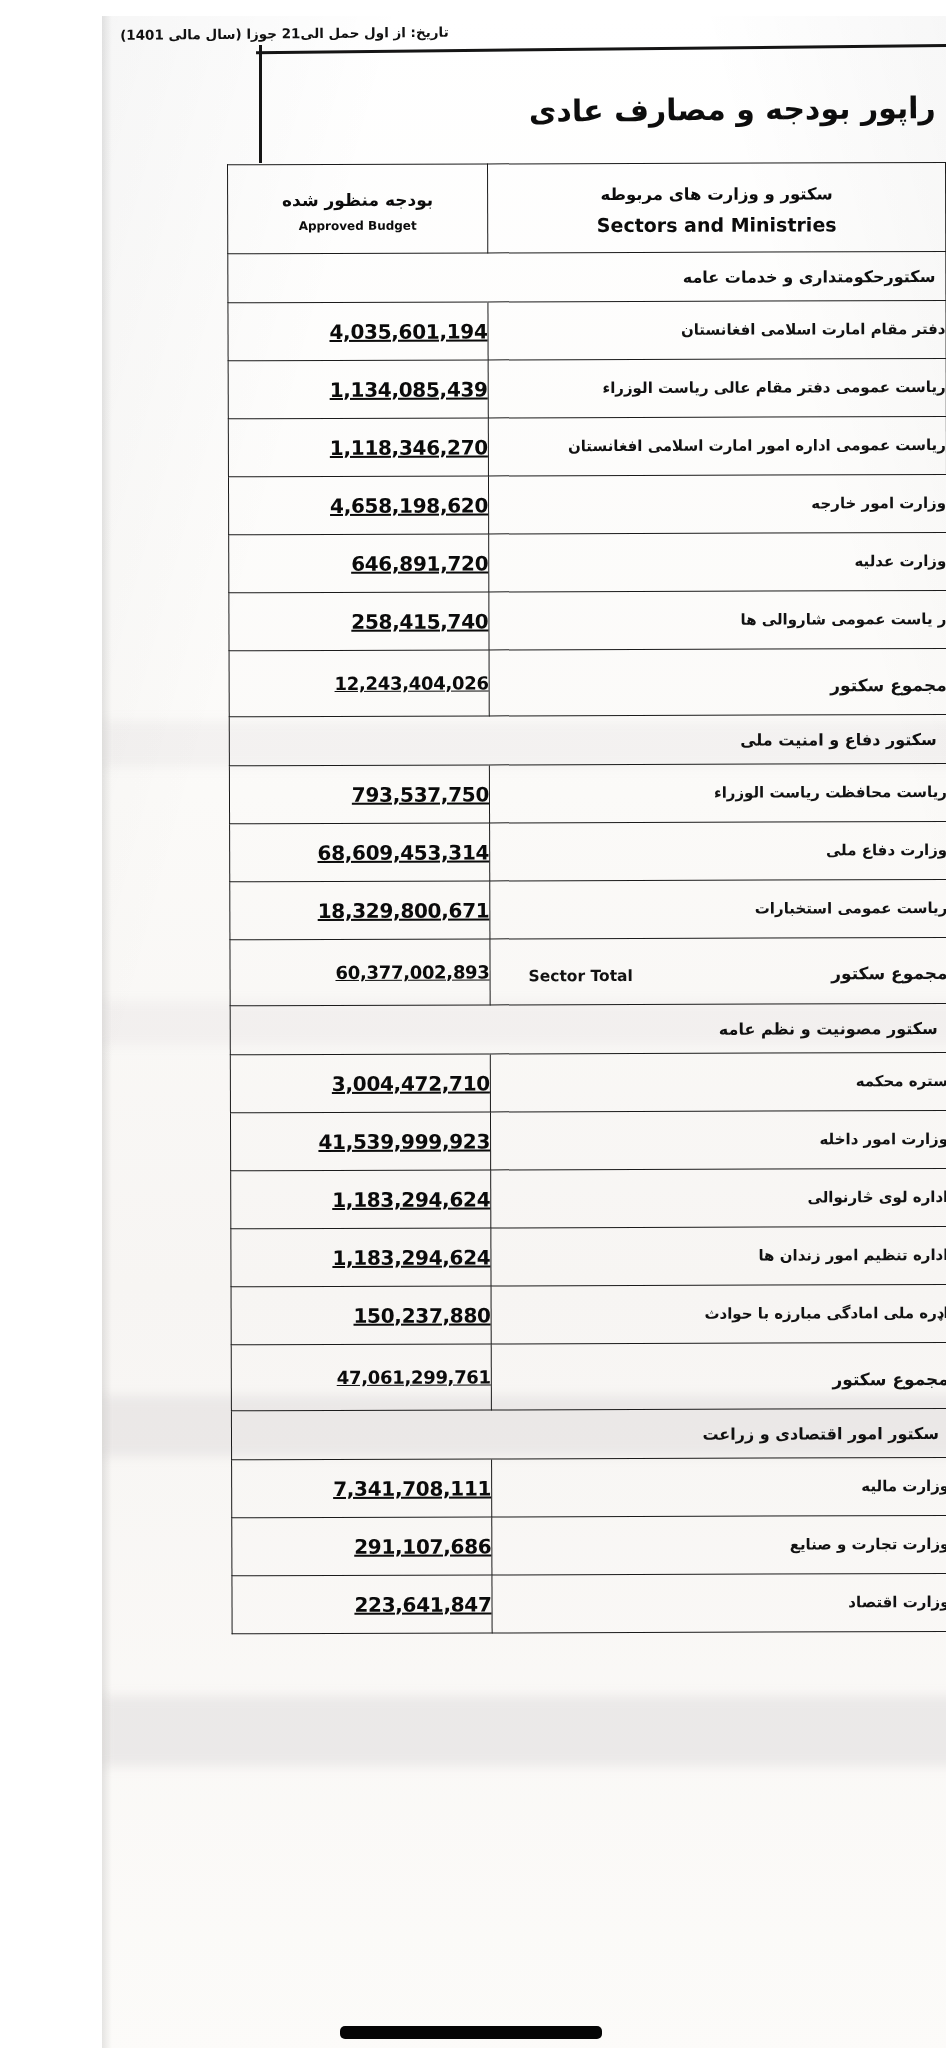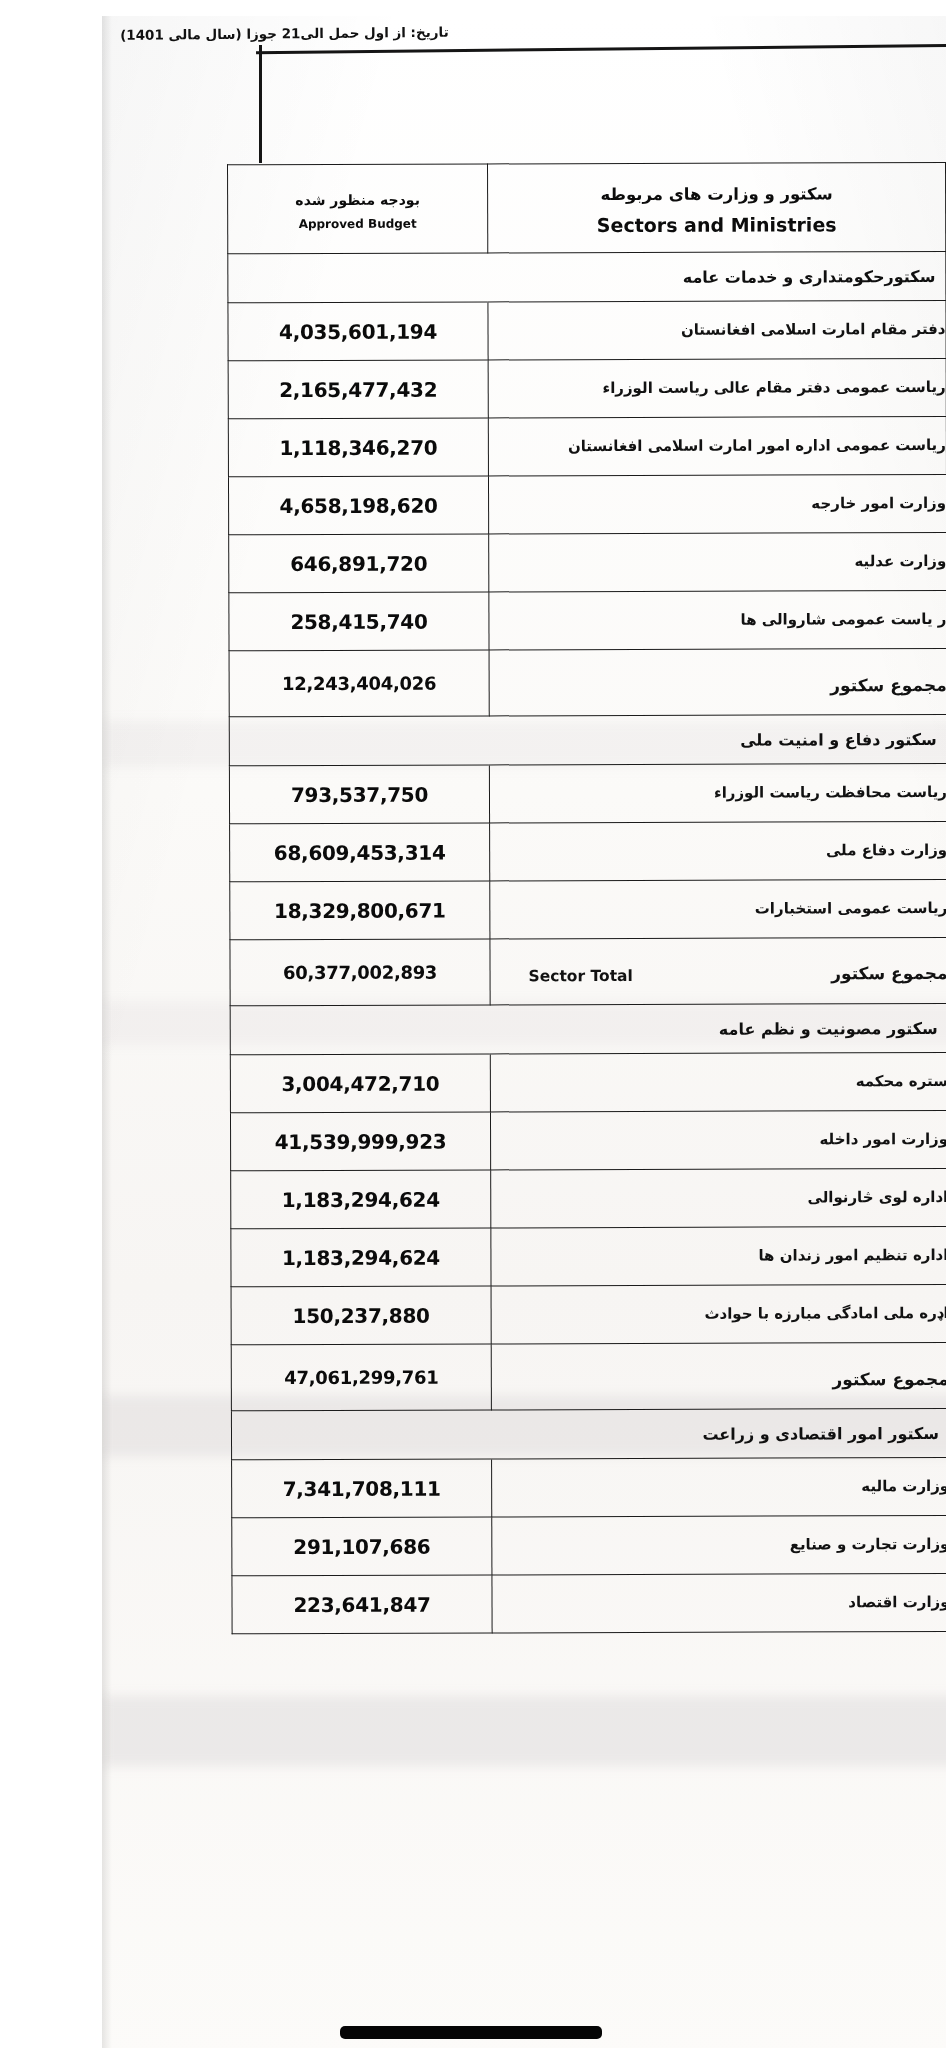--- a/index.html
+++ b/index.html
@@ -131,21 +131,21 @@
     line-height: 1.15;
     padding-top: 6px;
   }
   .hd-en {
     font-size: 19px;
     font-weight: bold;
     line-height: 1.2;
     padding-top: 9px;
     direction: ltr;
   }
-  th.hd.amt .hd-fa { font-size: 14px; }
+  th.hd.amt .hd-fa { font-size: 17px; }
   th.hd.amt .hd-en { font-size: 12px; }
 
   
   tr.sector td {
     height: 48px;
     border-right: none;
     border-left: none;
   }
   tr.sector td.sector-cell {
     text-align: right;
@@ -167,29 +167,30 @@
     text-align: right;
     padding: 0 10px 14px 6px;
     font-size: 15px;
     font-weight: bold;
     color: #121212;
     line-height: 1.15;
     vertical-align: top;
     padding-top: 5px;
   }
   td.amount {
-    text-align: center;
+    text-align: right;
     padding: 0 12px 0 8px;
     font-size: 20px;
     font-weight: 600;
     color: #0b0b0b;
     direction: ltr;
     letter-spacing: -0.3px;
     vertical-align: bottom;
     padding-bottom: 10px;
+    text-decoration: underline;
   }
   tr.total td.name,
   tr.total td.amount { font-weight: bold; }
   tr.total td.name { font-size: 17px; padding-top: 8px; }
   tr.total td.amount { font-size: 18px; }
 
   td.name .en-sub {
     display: block;
     direction: ltr;
     text-align: left;
@@ -238,20 +239,23 @@
   <div class="smudge s3"></div>
   <div class="smudge s4"></div>
   <div class="smudge s1"></div>
   <div class="smudge s2"></div>
 
   <div class="date-line">تاریخ: از اول حمل الی21 جوزا (سال مالی 1401)</div>
 
   <div class="frame-top"></div>
   <div class="frame-right-edge"></div>
 
+  <div class="title-zone">
+    <div class="doc-title">راپور بودجه و مصارف عادی</div>
+  </div>
 
   <div class="tbl-wrap">
     <table class="budget">
       <colgroup>
         <col class="c-name">
         <col class="c-amt">
       </colgroup>
       <thead>
         <tr>
           <th class="hd name-hd">
@@ -268,21 +272,21 @@
           <tr class="sector">
             <td class="sector-cell">سکتورحکومتداری و خدمات عامه</td>
             <td class="blank-cell"></td>
           </tr>
           <tr class="data">
             <td class="name">دفتر مقام امارت اسلامی افغانستان</td>
             <td class="amount">4,035,601,194</td>
           </tr>
           <tr class="data">
             <td class="name">ریاست عمومی دفتر مقام عالی ریاست الوزراء</td>
-            <td class="amount">2,165,477,432</td>
+            <td class="amount">1,134,085,439</td>
           </tr>
           <tr class="data">
             <td class="name">ریاست عمومی اداره امور امارت اسلامی افغانستان</td>
             <td class="amount">1,118,346,270</td>
           </tr>
           <tr class="data">
             <td class="name">وزارت امور خارجه</td>
             <td class="amount">4,658,198,620</td>
           </tr>
           <tr class="data">

